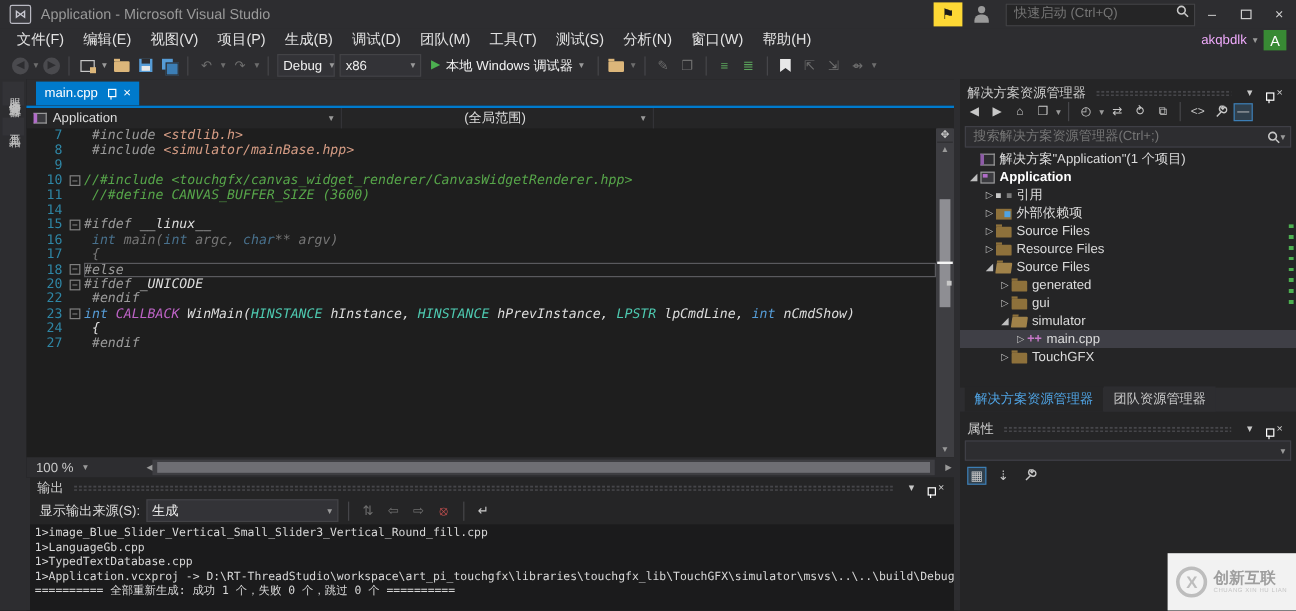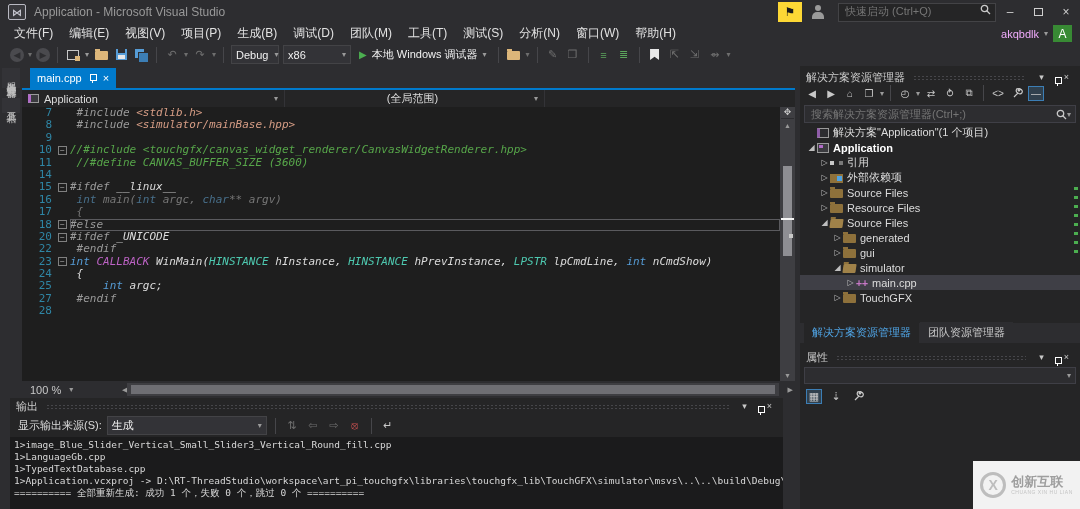--- a/index.html
+++ b/index.html
@@ -79,21 +79,21 @@
   .sb-arrow{color:#999;font-size:7px;height:12px;display:flex;align-items:center;}
   #vthumb{width:9px;height:90px;background:#8E8E93;margin-top:35px;position:relative;}
   #vthumb .mark{position:absolute;left:-2px;top:52px;width:13px;height:2px;background:#F5F5F5;}
   #vthumb .sq{position:absolute;right:-1px;top:68px;width:4px;height:4px;background:#C8C8C8;}
   .splitterbtn{width:13px;height:12px;color:#C8C8C8;font-size:9px;text-align:center;background:#3E3E42;border-bottom:1px solid #2D2D30;}
   #bottombar{position:absolute;left:0;top:315px;width:773px;height:17px;background:#2D2D30;display:flex;align-items:center;}
   #zoomctl{display:flex;align-items:center;gap:8px;color:#C8C8C8;font-size:11px;padding:0 8px;width:100px;}
   #hscroll{flex:1;height:13px;background:#3E3E42;display:flex;align-items:center;margin-right:16px;}
   #hthumb{height:9px;background:#6E6E73;flex:1;margin:0 4px;}
   
-  #output{left:10px;top:398px;width:773px;height:111px;background:#252526;}
+  #output{left:25px;top:398px;width:773px;height:111px;background:#252526;}
   .paneltitle{display:flex;align-items:center;height:16px;padding:0 6px;color:#CCC;font-size:11px;}
   .drag-dots{flex:1;height:5px;margin:0 8px;background-image:radial-gradient(#46464A 1px,transparent 1px);background-size:4px 3px;}
   .ptico{color:#C8C8C8;font-size:9px;padding:0 5px;}
   #outtoolbar{display:flex;align-items:center;height:23px;padding:0 8px;gap:5px;color:#DCDCDC;font-size:11px;}
   #outtext{height:72px;background:#1B1B1C;overflow:hidden;padding:2px 4px;
            font-family:"DejaVu Sans Mono","Liberation Mono",monospace;font-size:9.5px;color:#D8D8D8;}
   .out-line{height:12px;line-height:12px;white-space:pre;}
   
   #rightpanel{left:800px;top:66px;width:280px;height:443px;background:#252526;}
   #se-toolbar{display:flex;align-items:center;height:22px;padding:0 4px;gap:3px;}
@@ -275,23 +275,21 @@
         <div class="code-line"><span class="ln">11</span><span class="fold"></span><span class="ctext"><span class="c-cmt"> //#define CANVAS_BUFFER_SIZE (3600)</span></span></div>
         <div class="code-line"><span class="ln">14</span><span class="fold"></span><span class="ctext"></span></div>
         <div class="code-line"><span class="ln">15</span><span class="fold has">−</span><span class="ctext"><span class="c-pp">#ifdef </span><span class="c-id">__linux__</span></span></div>
         <div class="code-line"><span class="ln">16</span><span class="fold"></span><span class="ctext"><span class="c-dimkw"> int</span><span class="c-dim"> main(</span><span class="c-dimkw">int</span><span class="c-dim"> argc, </span><span class="c-dimkw">char</span><span class="c-dim">** argv)</span></span></div>
         <div class="code-line"><span class="ln">17</span><span class="fold"></span><span class="ctext"><span class="c-dim"> {</span></span></div>
         <div class="code-line cur"><span class="ln">18</span><span class="fold has">−</span><span class="ctext"><span class="c-pp">#else</span></span></div>
         <div class="code-line"><span class="ln">20</span><span class="fold has">−</span><span class="ctext"><span class="c-pp">#ifdef </span><span class="c-id">_UNICODE</span></span></div>
         <div class="code-line"><span class="ln">22</span><span class="fold"></span><span class="ctext"><span class="c-pp"> #endif</span></span></div>
         <div class="code-line"><span class="ln">23</span><span class="fold has">−</span><span class="ctext"><span class="c-kw">int</span><span class="c-id"> </span><span class="c-mac">CALLBACK</span><span class="c-id"> WinMain(</span><span class="c-ty">HINSTANCE</span><span class="c-id"> hInstance, </span><span class="c-ty">HINSTANCE</span><span class="c-id"> hPrevInstance, </span><span class="c-ty">LPSTR</span><span class="c-id"> lpCmdLine, </span><span class="c-kw">int</span><span class="c-id"> nCmdShow)</span></span></div>
         <div class="code-line"><span class="ln">24</span><span class="fold"></span><span class="ctext"><span class="c-id"> {</span></span></div>
-        <div class="code-line"><span class="ln">25</span><span class="fold"></span><span class="ctext"><span class="c-kw">     int</span><span class="c-id"> argc;</span></span></div>
         <div class="code-line"><span class="ln">27</span><span class="fold"></span><span class="ctext"><span class="c-pp"> #endif</span></span></div>
-        <div class="code-line"><span class="ln">28</span><span class="fold"></span><span class="ctext"></span></div>
       </div>
     <div id="vscroll">
       <div class="splitterbtn">✥</div>
       <div class="sb-arrow">▲</div>
       <div id="vthumb">
           <span class="mark"></span>
           <span class="sq"></span>
         </div>
       <div class="sb-arrow" style="margin-top:auto;">▼</div>
     </div>

